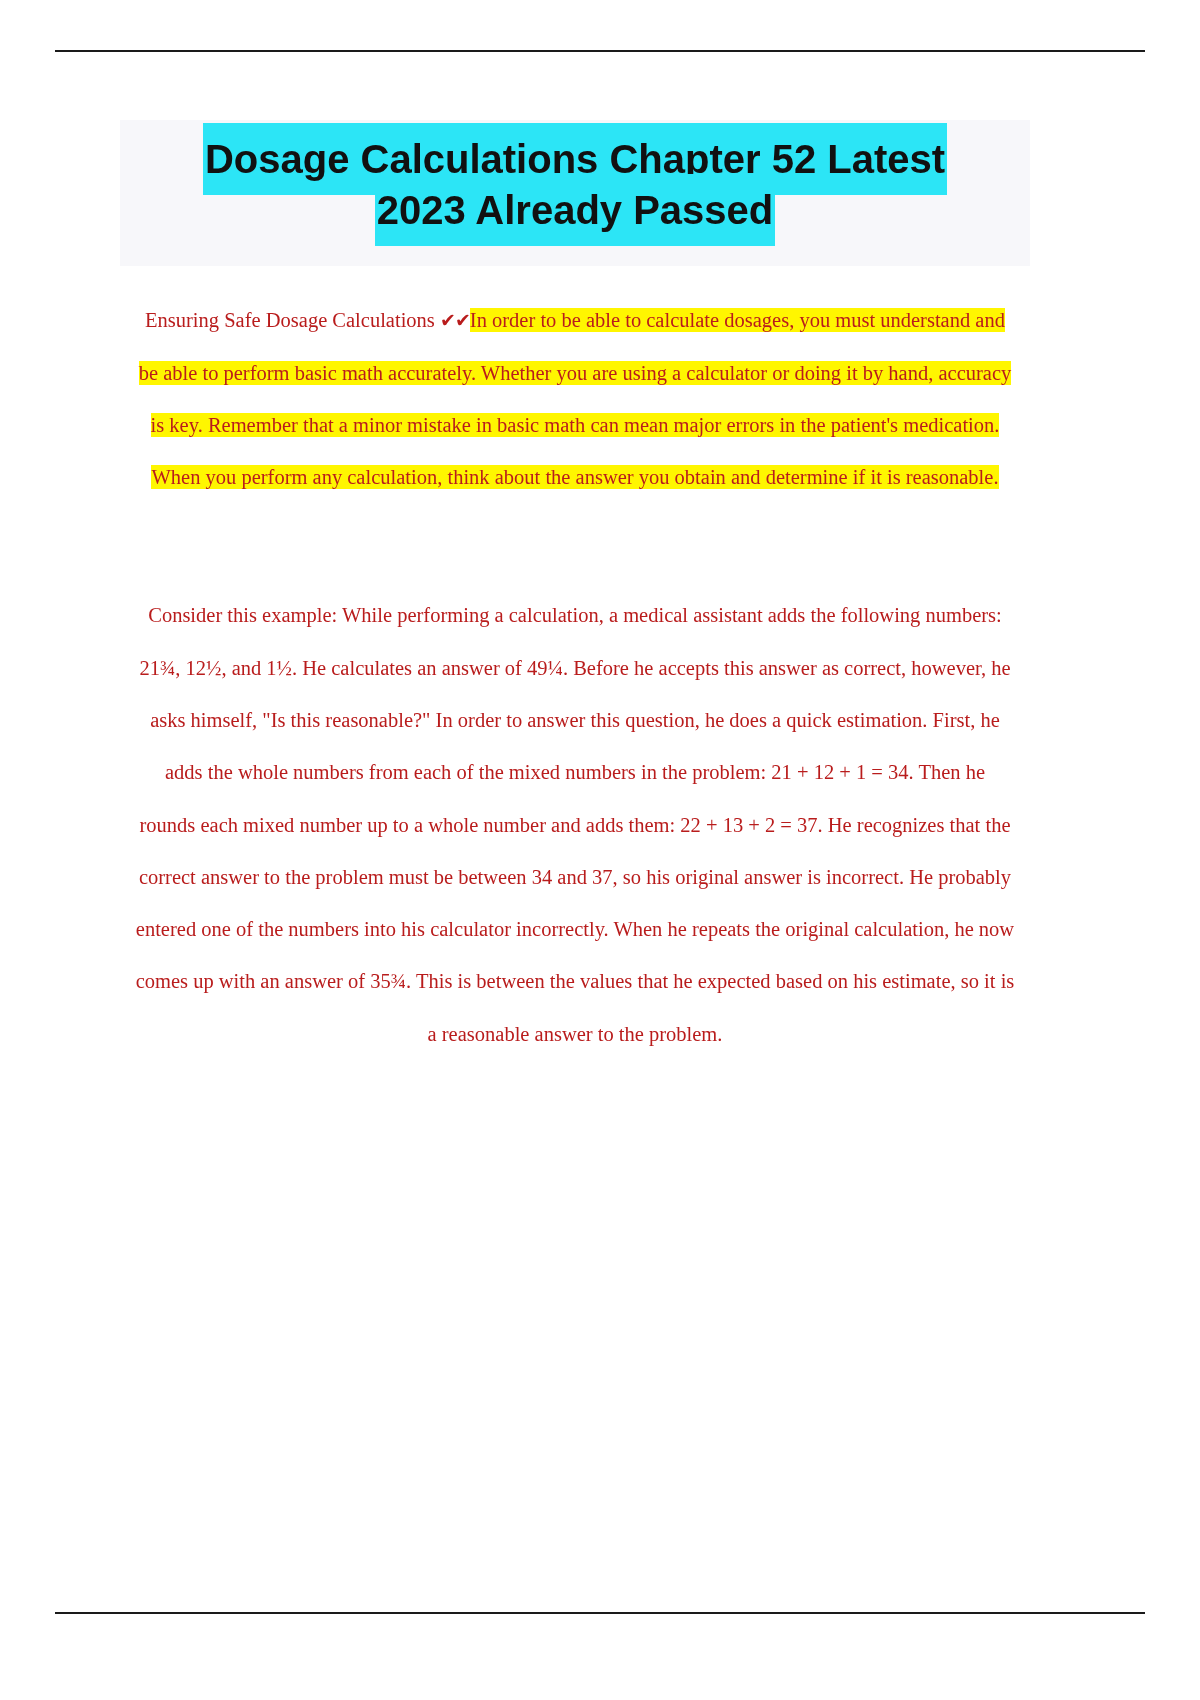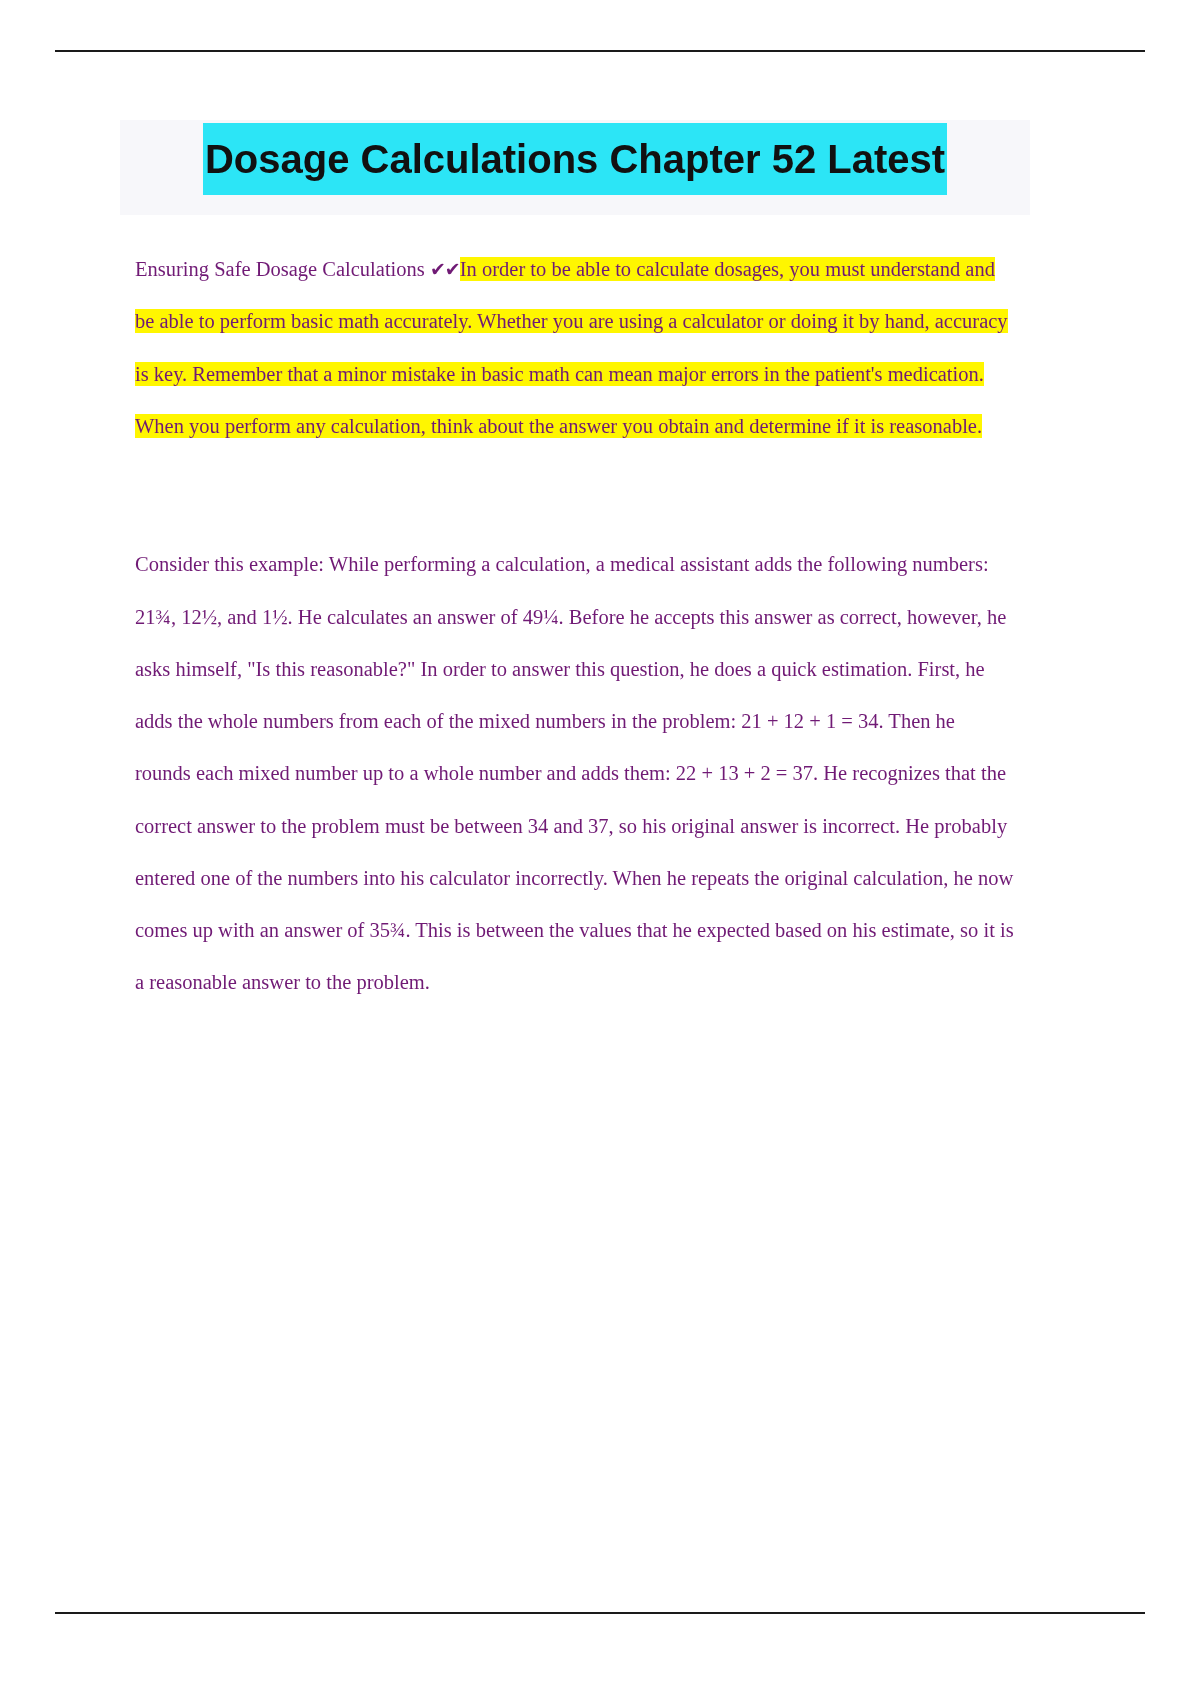--- a/index.html
+++ b/index.html
@@ -62,22 +62,22 @@
   .doc-title .hl {
     background: #2ce5f6;
     padding: 14px 2px;
     box-decoration-break: clone;
     -webkit-box-decoration-break: clone;
   }
 
   .body-text {
     font-size: 20.5px;
     line-height: 2.55;
-    color: #701a75;
-    text-align: left;
+    color: #b91c1c;
+    text-align: center;
     margin: 0;
   }
 
   .para {
     margin: 0;
   }
 
   .gap-lg { height: 86px; }
   .gap-xl { height: 96px; }
 
@@ -102,20 +102,21 @@
 <div class="page">
 
   <div class="rule rule-top"></div>
   <div class="rule rule-bottom"></div>
 
   <div class="content">
 
     <div class="title-block">
       <h1 class="doc-title">
         <span class="hl"><span>Dosage Calculations Chapter 52 Latest</span></span><br>
+        <span class="hl"><span>2023 Already Passed</span></span>
       </h1>
     </div>
 
     <div class="gap-lg" style="height:28px"></div>
 
     <p class="body-text para"><span class="p1-lead">Ensuring Safe Dosage Calculations </span><span class="check">✔✔</span><span class="hl-yellow">In order to be able to calculate dosages, you must understand and be able to perform basic math accurately. Whether you are using a calculator or doing it by hand, accuracy is key. Remember that a minor mistake in basic math can mean major errors in the patient's medication. When you perform any calculation, think about the answer you obtain and determine if it is reasonable.</span></p>
 
     <div class="gap-lg"></div>
 
     <p class="body-text para">Consider this example: While performing a calculation, a medical assistant adds the following numbers: 21¾, 12½, and 1½. He calculates an answer of 49¼. Before he accepts this answer as correct, however, he asks himself, "Is this reasonable?" In order to answer this question, he does a quick estimation. First, he adds the whole numbers from each of the mixed numbers in the problem: 21 + 12 + 1 = 34. Then he rounds each mixed number up to a whole number and adds them: 22 + 13 + 2 = 37. He recognizes that the correct answer to the problem must be between 34 and 37, so his original answer is incorrect. He probably entered one of the numbers into his calculator incorrectly. When he repeats the original calculation, he now comes up with an answer of 35¾. This is between the values that he expected based on his estimate, so it is a reasonable answer to the problem.</p>

